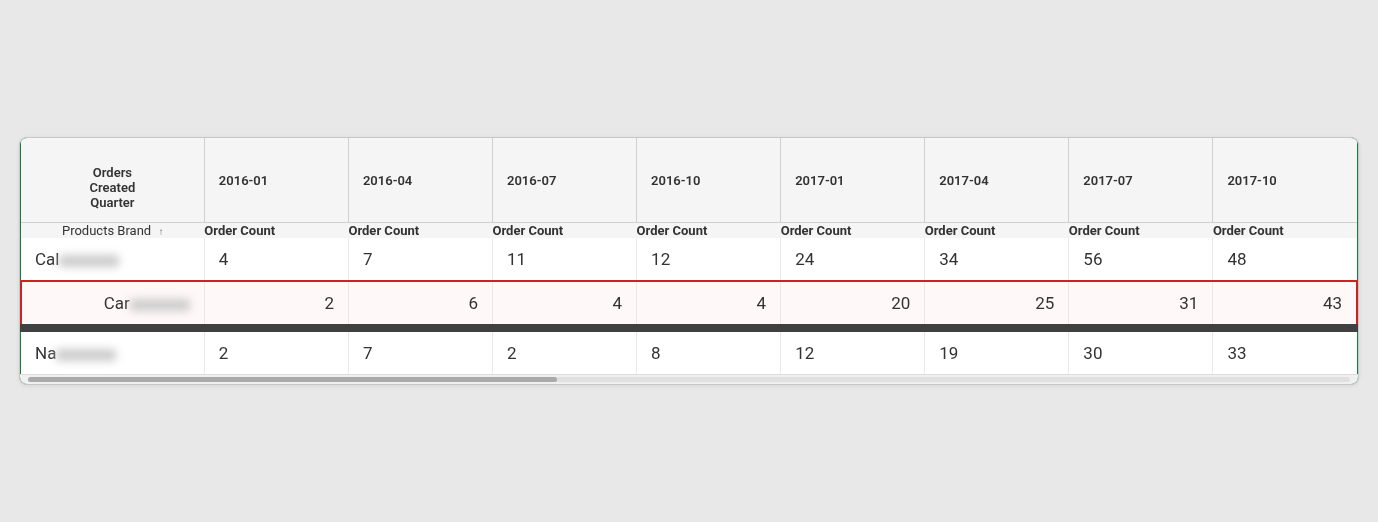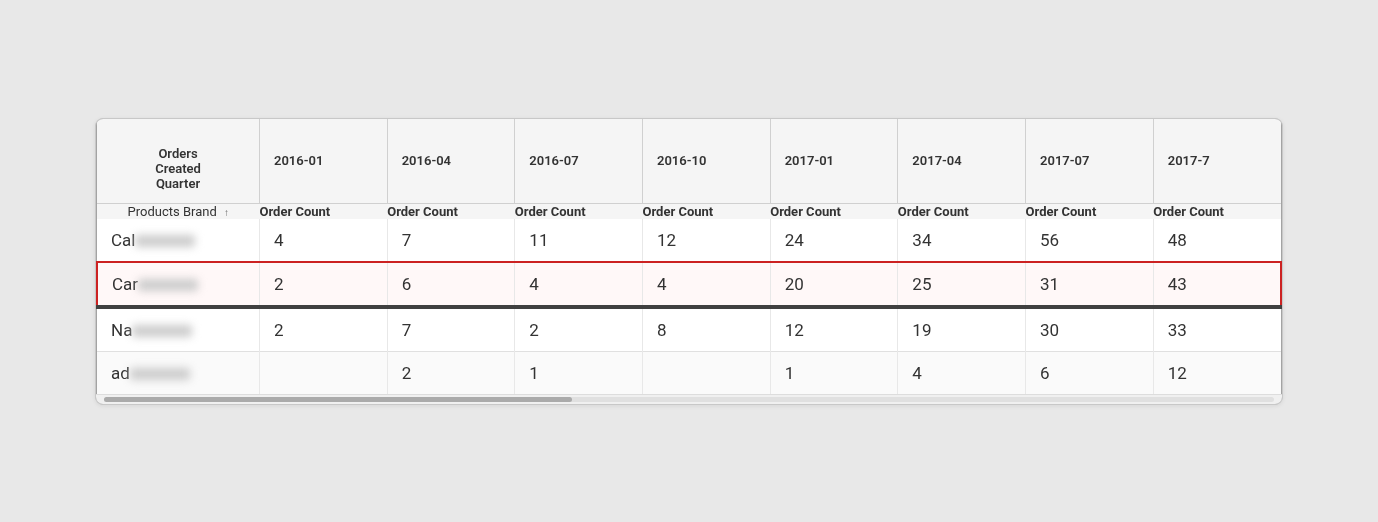--- a/index.html
+++ b/index.html
@@ -11,25 +11,25 @@
     body {
       background: #e8e8e8;
       display: flex;
       align-items: center;
       justify-content: center;
       min-height: 100vh;
       font-family: -apple-system, BlinkMacSystemFont, 'Segoe UI', Roboto, sans-serif;
     }
 
     .table-container {
-      background: #a3a3a3;
+      background: #15803d;
       border: 1.5px solid #c8c8c8;
       border-radius: 8px;
       overflow: hidden;
-      width: 1188px;
+      width: 1340px;
       max-width: 1340px;
       box-shadow: 0 1px 4px rgba(0,0,0,0.08);
     }
 
     .table-scroll {
       overflow-x: auto;
     }
 
     table {
       border-collapse: collapse;
@@ -107,22 +107,23 @@
     .highlighted-row td:first-child {
       border-left: 2px solid #cc2222;
     }
 
     .highlighted-row td:last-child {
       border-right: 2px solid #cc2222;
     }
 
     .highlighted-row td {
       border-top: 2px solid #cc2222;
-      border-bottom: 4px solid #404040;
+      border-bottom: 8px solid #404040;
       border-right: 1px solid #e8e8e8;
+      text-align: right;
     }
 
     .col-first {
       min-width: 140px;
       font-weight: 400;
     }
 
     .col-data {
       min-width: 110px;
       text-align: left;
@@ -208,21 +209,21 @@
           <th class="col-data">
             <span>2017-01</span>
           </th>
           <th class="col-data">
             <span>2017-04</span>
           </th>
           <th class="col-data">
             <span>2017-07</span>
           </th>
           <th class="col-data">
-            <span>2017-7</span>
+            <span>2017-10</span>
           </th>
         </tr>
         <tr class="header-row-2">
           <th class="col-first" style="cursor:pointer;">
             <span style="font-weight:400;">Products Brand</span>
             <span class="sort-icon">↑</span>
           </th>
           <th class="col-data">
             <span>Order Count</span>
           </th>
@@ -276,31 +277,20 @@
             <td class="col-first"><span>Na</span><span class="blurred-text"></span></td>
             <td class="col-data">2</td>
             <td class="col-data">7</td>
             <td class="col-data">2</td>
             <td class="col-data">8</td>
             <td class="col-data">12</td>
             <td class="col-data">19</td>
             <td class="col-data">30</td>
             <td class="col-data">33</td>
           </tr>
-          <tr>
-            <td class="col-first"><span>ad</span><span class="blurred-text"></span></td>
-            <td class="col-data"></td>
-            <td class="col-data">2</td>
-            <td class="col-data">1</td>
-            <td class="col-data"></td>
-            <td class="col-data">1</td>
-            <td class="col-data">4</td>
-            <td class="col-data">6</td>
-            <td class="col-data">12</td>
-          </tr>
         </tbody>
     </table>
   </div>
   <div class="scrollbar-area">
     <div class="scrollbar-track">
       <div class="scrollbar-thumb"></div>
     </div>
   </div>
 </div>
 

